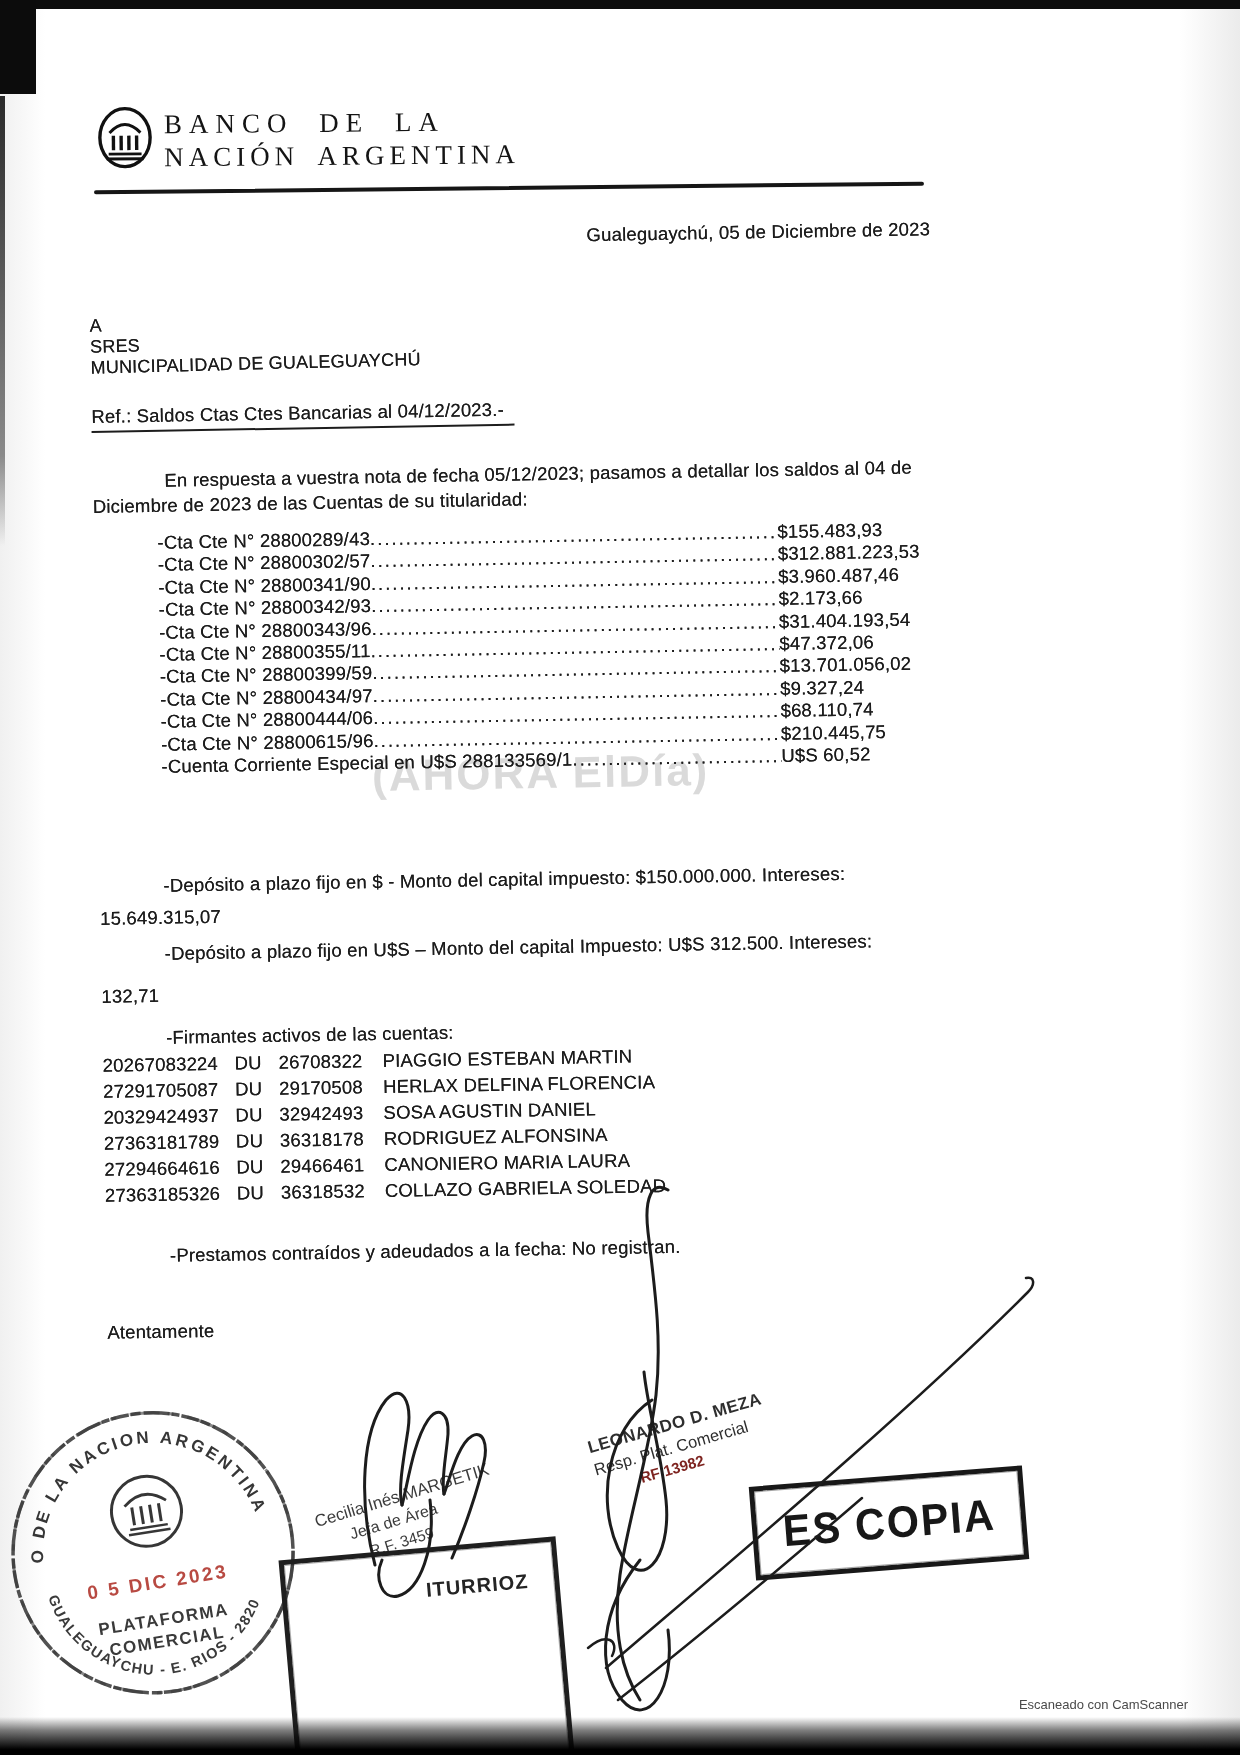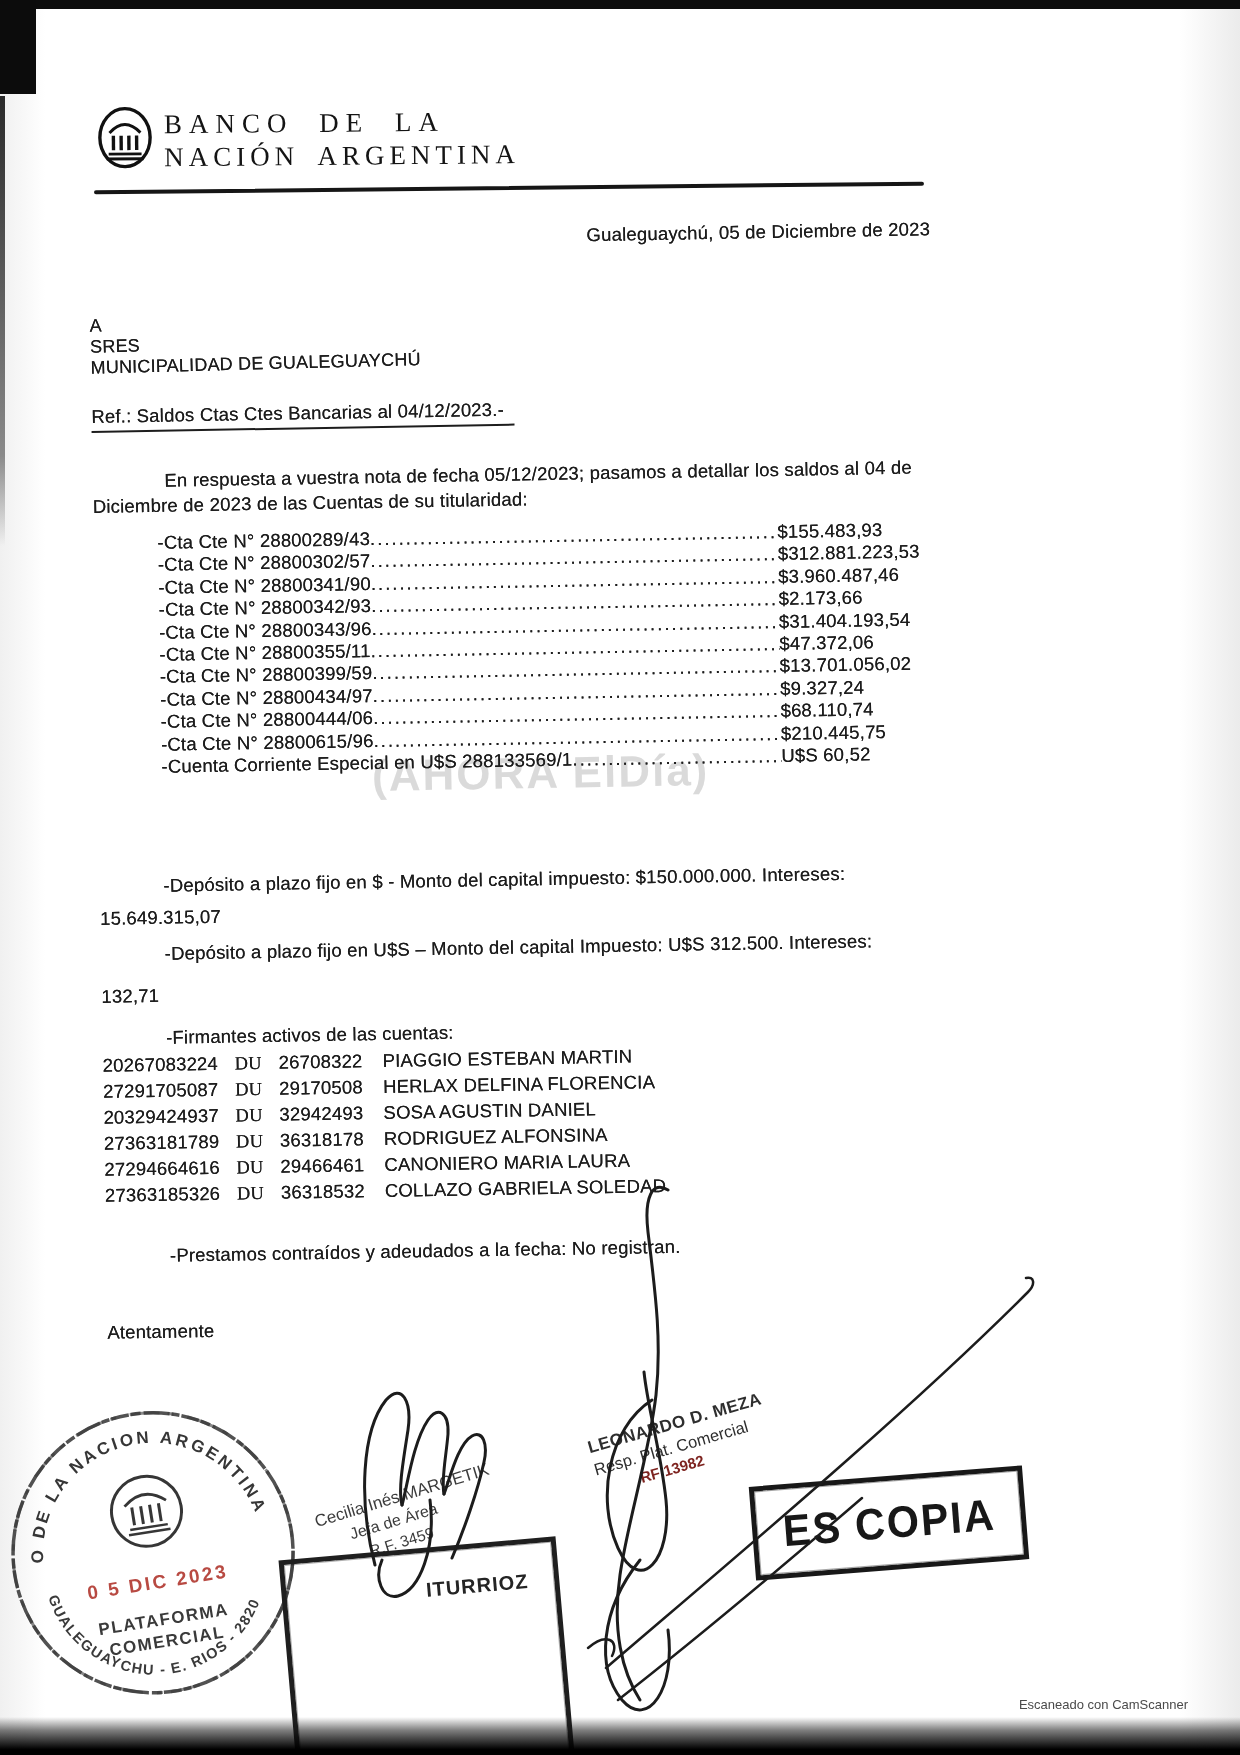--- a/index.html
+++ b/index.html
@@ -44,21 +44,21 @@
   .acct-dots::before{content:"........................................................................................................................................";}
   .acct-value{flex:none;width:168px;text-align:left;}
   .dep-line{margin-top:96px;padding-left:64px;}
   .dep-amt{margin-top:8px;}
   .dep-line2{margin-top:12px;padding-left:64px;}
   .dep-amt2{margin-top:18px;}
   .signers-heading{margin-top:18px;padding-left:64px;}
   .signers{margin-top:2px;}
   .signer-row{display:flex;line-height:26px;white-space:nowrap;}
   .sg-cuit{width:132px;}
-  .sg-du{width:44px;font-family:Liberation Serif, serif;}
+  .sg-du{width:44px;}
   .sg-dni{width:104px;}
   .loans{margin-top:36px;padding-left:64px;}
   .closing{margin-top:52px;}
   
   .round-stamp{position:absolute;top:1382px;left:8px;z-index:3;transform:rotate(-9deg);opacity:.92;}
   .sig-overlay{position:absolute;top:0;left:0;width:1240px;height:1755px;z-index:4;pointer-events:none;}
   .stamp-left{position:absolute;top:1512px;left:312px;z-index:3;transform:rotate(-17deg);transform-origin:left top;
     color:#3c3c3c;line-height:22px;text-align:left;}
   .stamp-left .n{font-size:17px;}
   .stamp-left .r{font-size:16px;margin-left:30px;}

